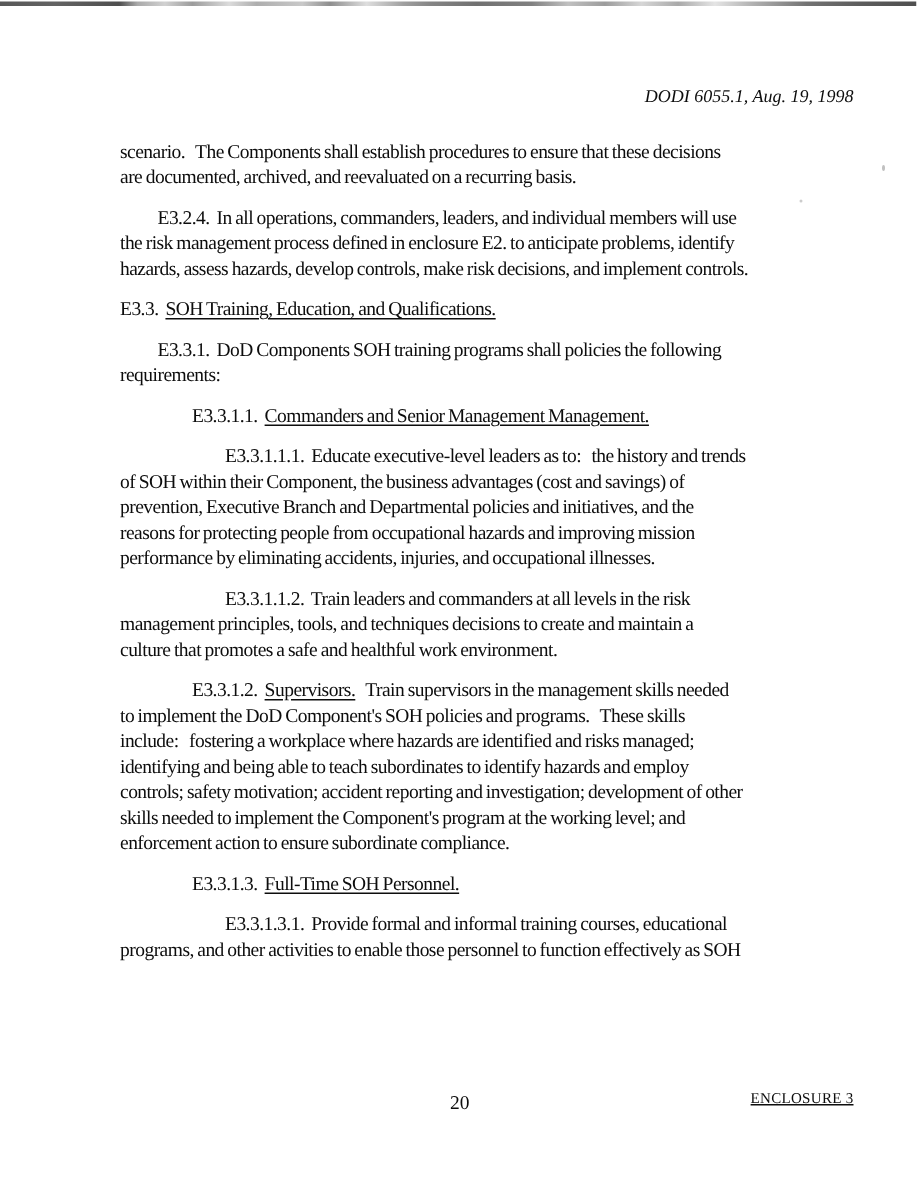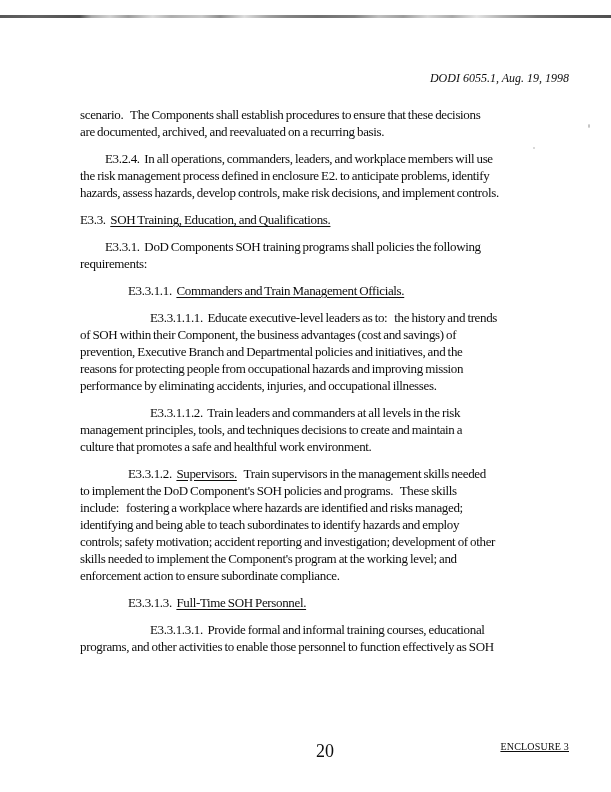--- a/index.html
+++ b/index.html
@@ -4,21 +4,21 @@
 <style>
   html,body { margin:0; padding:0; }
   body {
     width:611px; height:792px;
     background:#ffffff;
     position:relative;
     overflow:hidden;
     font-family:"Liberation Serif","DejaVu Serif",serif;
     color:#0d0d0d;
   }
-  .page { position:absolute; inset:0;margin-top:14px; }
+  .page { position:absolute; inset:0; }
 
   
   .scanline {
     position:absolute; top:1px; left:0; width:611px; height:3px;
     background:linear-gradient(90deg,
       #3a3a3a 0%, #474747 6%, #2f2f2f 13%, #9a9a9a 15%, #c9c9c9 18%,
       #8a8a8a 21%, #d5d5d5 25%, #9f9f9f 28%, #bfbfbf 33%, #7a7a7a 36%,
       #d8d8d8 40%, #8f8f8f 44%, #6f6f6f 47%, #575757 52%, #6a6a6a 58%,
       #b5b5b5 62%, #8a8a8a 66%, #cfcfcf 70%, #9a9a9a 74%, #e0e0e0 78%,
       #a5a5a5 82%, #5a5a5a 88%, #3f3f3f 94%, #303030 100%);
@@ -42,21 +42,21 @@
   }
   .ind0 { text-indent:0; }
   .ind1 { text-indent:25px; }
   .ind2 { text-indent:48px; }
   .ind3 { text-indent:70px; }
   .gap-above { margin-top:10px; }
   .u { text-decoration:underline; text-underline-offset:2px; }
 
   .footer-page {
     position:absolute; top:727px; left:300px; width:34px;
-    text-align:right; font-size:18px;
+    text-align:left; font-size:13px;
   }
   .footer-enc {
     position:absolute; top:727px; right:42px;
     font-size:10px; letter-spacing:0.2px;text-decoration:underline;
   }
 </style>
 </head>
 <body>
 
 <div class="page">
@@ -65,31 +65,31 @@
   <div class="dot dot-a"></div>
   <div class="dot dot-b"></div>
 
   <div class="doc-header">DODI 6055.1, Aug. 19, 1998</div>
 
   <div class="content">
 
     <p class="para ind0">scenario.   The Components shall establish procedures to ensure that these decisions
 are documented, archived, and reevaluated on a recurring basis.</p>
 
-    <p class="para ind1">E3.2.4.  In all operations, commanders, leaders, and workplace members will use
+    <p class="para ind1">E3.2.4.  In all operations, commanders, leaders, and individual members will use
 the risk management process defined in enclosure E2. to anticipate problems, identify
 hazards, assess hazards, develop controls, make risk decisions, and implement controls.</p>
 
 
     <p class="para ind0 gap-above"><span>E3.3.  </span><span class="u">SOH Training, Education, and Qualifications.</span><span></span></p>
 
     <p class="para ind1">E3.3.1.  DoD Components SOH training programs shall policies the following
 requirements:</p>
 
-    <p class="para ind2"><span>E3.3.1.1.  </span><span class="u">Commanders and Train Management Officials.</span><span></span></p>
+    <p class="para ind2"><span>E3.3.1.1.  </span><span class="u">Commanders and Senior Management Management.</span><span></span></p>
 
     <p class="para ind3">E3.3.1.1.1.  Educate executive-level leaders as to:   the history and trends
 of SOH within their Component, the business advantages (cost and savings) of
 prevention, Executive Branch and Departmental policies and initiatives, and the
 reasons for protecting people from occupational hazards and improving mission
 performance by eliminating accidents, injuries, and occupational illnesses.</p>
 
     <p class="para ind3">E3.3.1.1.2.  Train leaders and commanders at all levels in the risk
 management principles, tools, and techniques decisions to create and maintain a
 culture that promotes a safe and healthful work environment.</p>

